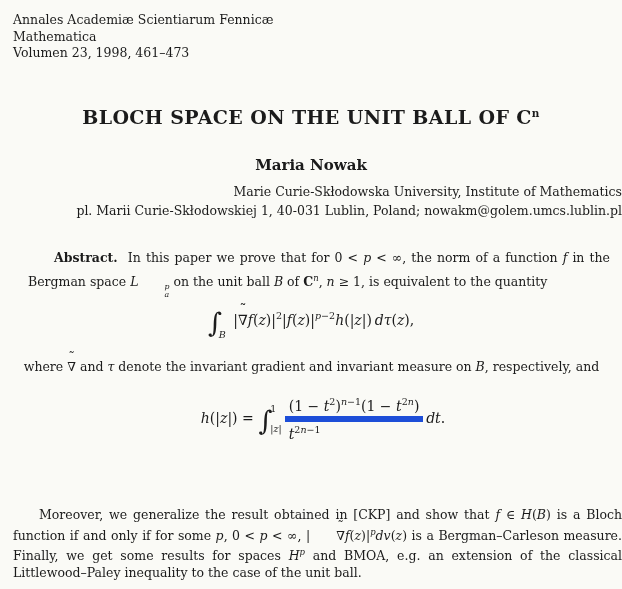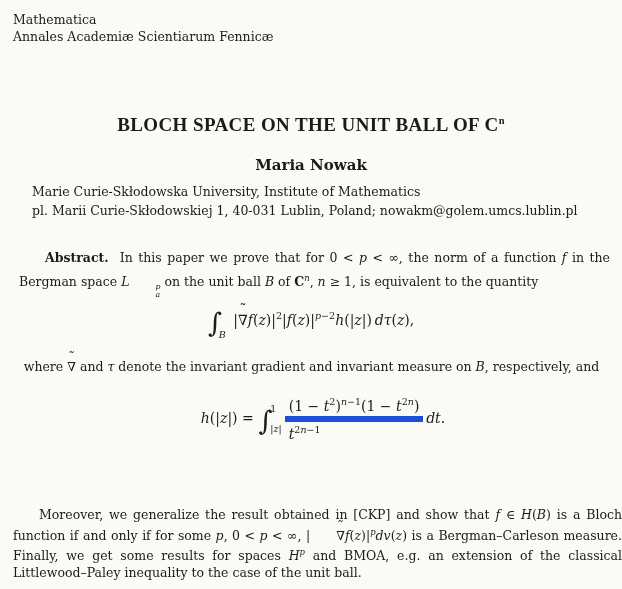--- a/index.html
+++ b/index.html
@@ -24,25 +24,25 @@
   }
   .title sup { font-size:0.55em; vertical-align:super; }
   
   .author {
     position:absolute; left:0; right:0; top:156px;
     text-align:center; font-size:15px; font-weight:bold;
   }
   
   .affil {
     position:absolute; left:0; right:0; top:182px;
-    text-align:left; font-size:12.5px; line-height:19px;margin-left:32px;
+    text-align:right; font-size:12.5px; line-height:19px;margin-left:32px;
   }
   
   .p-abstract {
-    position:absolute; left:19px; right:12px; top:248px;
+    position:absolute; left:28px; right:12px; top:248px;
     font-size:12.5px; line-height:20px;
     text-align:justify; text-indent:26px;
   }
   .p-where {
     position:absolute; left:13px; right:12px; top:359px;
     font-size:12.5px;
     text-align:center;
   }
   .p-if {
     position:absolute; left:13px; right:12px; top:453px;
@@ -78,25 +78,26 @@
     display:inline-flex; flex-direction:column; line-height:0.95;
     font-size:0.62em; vertical-align:-0.4em; text-align:left;
   }
 </style>
 </head>
 <body>
 
 <div class="page">
 
   <div class="jheader">
+    <div>Annales Academiæ Scientiarum Fennicæ</div>
     <div>Mathematica</div>
-    <div>Annales Academiæ Scientiarum Fennicæ</div>
+    <div>Volumen 23, 1998, 461–473</div>
   </div>
 
-  <h1 class="title" style="margin:13px;font-family:Liberation Serif, serif;">BLOCH SPACE ON THE UNIT BALL OF C<sup>n</sup></h1>
+  <h1 class="title" style="margin:5px;">BLOCH SPACE ON THE UNIT BALL OF C<sup>n</sup></h1>
 
   <div class="author">Maria Nowak</div>
 
   <div class="affil">
     <div>Marie Curie-Skłodowska University, Institute of Mathematics</div>
     <div>pl. Marii Curie-Skłodowskiej 1, 40-031 Lublin, Poland; nowakm@golem.umcs.lublin.pl</div>
   </div>
 
   <p class="p-abstract" style="margin:0;"><b>Abstract.</b>&nbsp; In this paper we prove that for 0 &lt; <i>p</i> &lt; ∞, the norm of a function <i>f</i> in the Bergman space <i>L</i><span class="supsub">
         <span><i>p</i></span>

